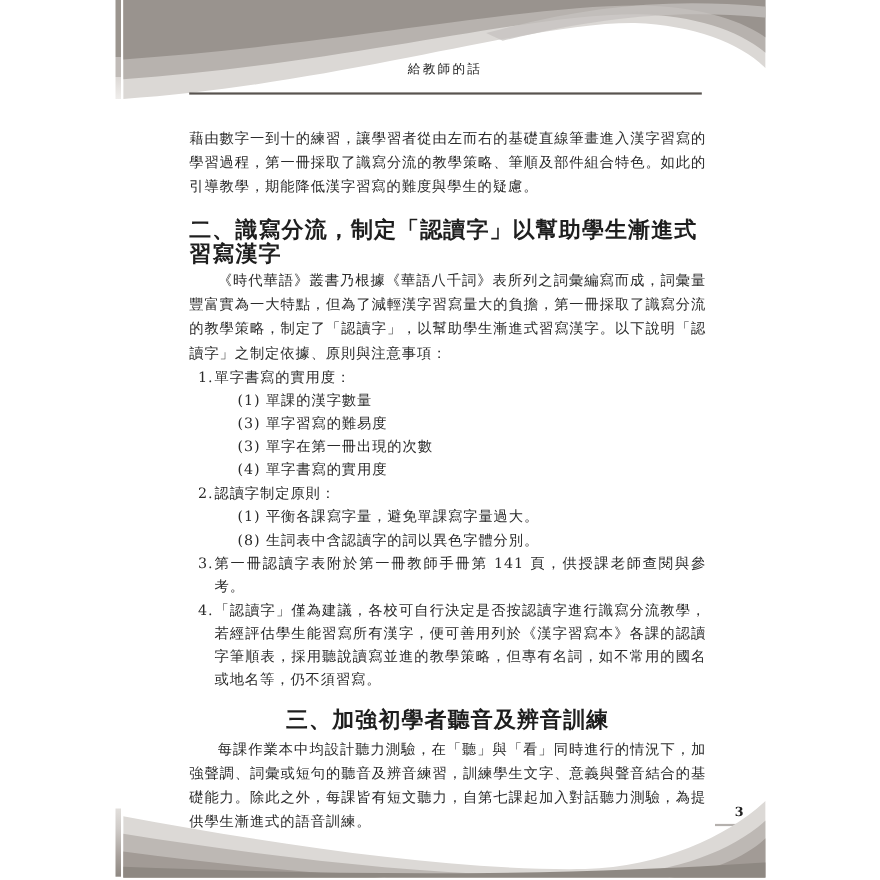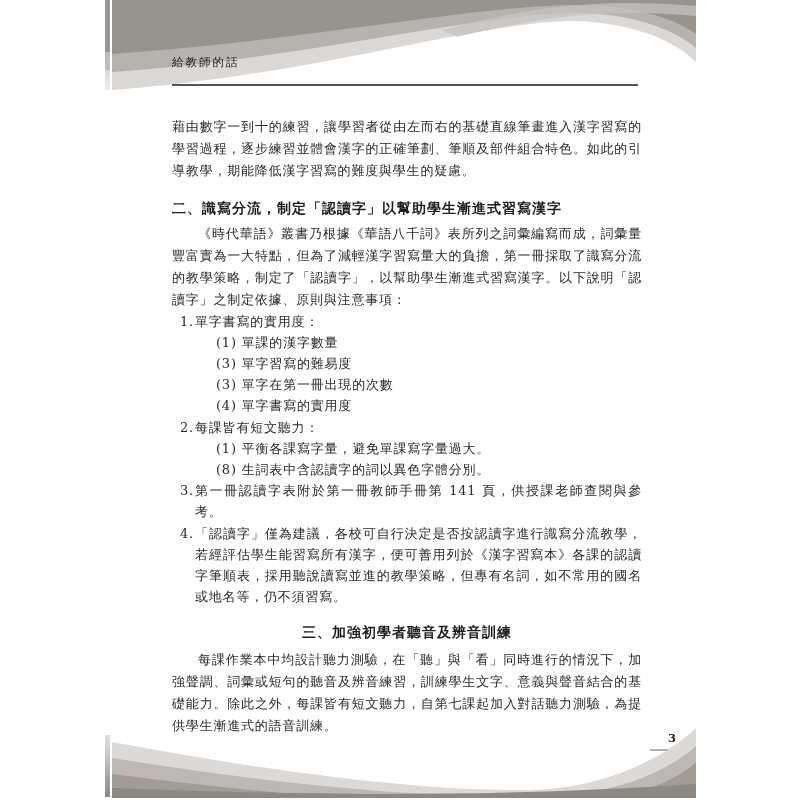--- a/index.html
+++ b/index.html
@@ -12,35 +12,35 @@
 
   
   .swoosh-top{position:absolute;left:112px;top:0;width:584px;height:105px;}
   .swoosh-bottom{position:absolute;left:112px;top:698px;width:584px;height:100px;}
   .spine-top{position:absolute;left:105px;top:0;width:5px;height:90px;
     background:linear-gradient(to bottom,#9b958f 0%,#9b958f 58%,#c0bbb7 58%,#c0bbb7 78%,#ddd9d6 78%,#efedeb 100%);}
   .spine-bottom{position:absolute;left:105px;top:735px;width:5px;height:62px;
     background:linear-gradient(to bottom,#e2dfdc 0%,#cfcbc8 30%,#a8a19c 70%,#8e8882 100%);}
 
   
-  .running-head{position:absolute;left:172px;top:55px;width:465px;text-align:left;
+  .running-head{position:absolute;left:172px;top:55px;width:465px;text-align:center;
     font-size:11.5px;letter-spacing:2px;color:#222;}
   .head-rule{position:absolute;left:172px;top:84px;width:466px;height:2px;background:#58534f;}
 
   
   .page-num{position:absolute;left:650px;top:731px;width:44px;text-align:center;
     font-size:11.5px;font-weight:bold;color:#222;}
   .page-num-rule{position:absolute;left:650px;top:749px;width:44px;height:2px;background:#b5b1ae;}
 
   
   .content{position:absolute;left:172px;top:116px;width:470px;
     font-size:13px;line-height:21.8px;text-align:justify;letter-spacing:0.8px;}
   .content p{margin:0;}
   p.indent{text-indent:2em;}
-  h2.sec{font-size:14px;line-height:22px;font-weight:bold;letter-spacing:1px;
+  h2.sec{font-size:20px;line-height:22px;font-weight:bold;letter-spacing:1px;
     margin:16px 0 4px 0;color:#1e1e1e;text-align:left;}
   h2.sec-late{margin-top:14px;margin-bottom:6px;text-align:center;}
   .numlist{margin:0 0 0 8px;line-height:21.2px;}
   .num-item{display:flex;align-items:flex-start;}
   .num-item .num{flex:0 0 15px;}
   .num-item .itxt{flex:1;text-align:justify;}
   .sub-item{margin-left:36px;}
 </style>
 </head>
 <body>
@@ -52,38 +52,38 @@
     <path d="M0,90 C200,76 370,20 465,21 C520,23 562,40 584,62 L584,0 L0,0 Z" fill="#dbd8d5"></path>
     <path d="M0,72 C200,58 370,12 468,13 C520,14 560,28 584,48 L584,0 L0,0 Z" fill="#b7b2ae"></path>
     <path d="M0,54 C200,40 370,4 470,5 C520,6 558,16 584,34 L584,0 L0,0 Z" fill="#99938e"></path>
     <path d="M330,30 C420,6 490,-2 584,6 L584,16 C500,8 432,16 345,37 Z" fill="#c6c2bf" opacity="0.75"></path>
   </svg>
 
   <div class="running-head">給教師的話</div>
   <div class="head-rule"></div>
 
   <main class="content">
-    <p>藉由數字一到十的練習，讓學習者從由左而右的基礎直線筆畫進入漢字習寫的學習過程，逐步練習並體會漢字的正確筆劃、筆順及部件組合特色。如此的引導教學，期能降低漢字習寫的難度與學生的疑慮。</p>
+    <p>藉由數字一到十的練習，讓學習者從由左而右的基礎直線筆畫進入漢字習寫的學習過程，第一冊採取了識寫分流的教學策略、筆順及部件組合特色。如此的引導教學，期能降低漢字習寫的難度與學生的疑慮。</p>
 
     <h2 class="sec">二、識寫分流，制定「認讀字」以幫助學生漸進式習寫漢字</h2>
     <p class="indent">《時代華語》叢書乃根據《華語八千詞》表所列之詞彙編寫而成，詞彙量豐富實為一大特點，但為了減輕漢字習寫量大的負擔，第一冊採取了識寫分流的教學策略，制定了「認讀字」，以幫助學生漸進式習寫漢字。以下說明「認讀字」之制定依據、原則與注意事項：</p>
 
     <div class="numlist">
       <div class="num-item">
         <span class="num">1.</span>
         <span class="itxt">單字書寫的實用度：</span>
       </div>
       <div class="sub-item">(1) 單課的漢字數量</div>
       <div class="sub-item">(3) 單字習寫的難易度</div>
       <div class="sub-item">(3) 單字在第一冊出現的次數</div>
       <div class="sub-item">(4) 單字書寫的實用度</div>
 
       <div class="num-item">
         <span class="num">2.</span>
-        <span class="itxt">每課皆有短文聽力：</span>
+        <span class="itxt">認讀字制定原則：</span>
       </div>
       <div class="sub-item">(1) 平衡各課寫字量，避免單課寫字量過大。</div>
       <div class="sub-item">(8) 生詞表中含認讀字的詞以異色字體分別。</div>
 
       <div class="num-item">
         <span class="num">3.</span>
         <span class="itxt">第一冊認讀字表附於第一冊教師手冊第 141 頁，供授課老師查閱與參考。</span>
       </div>
 
       <div class="num-item">

